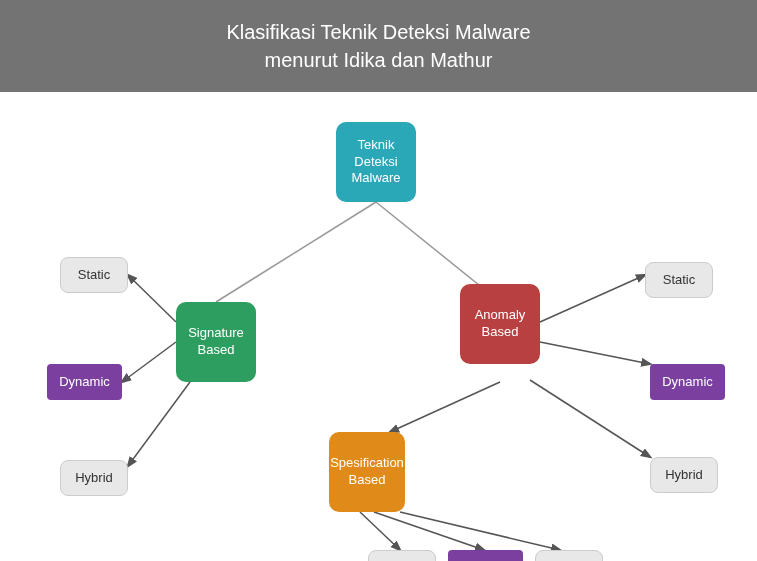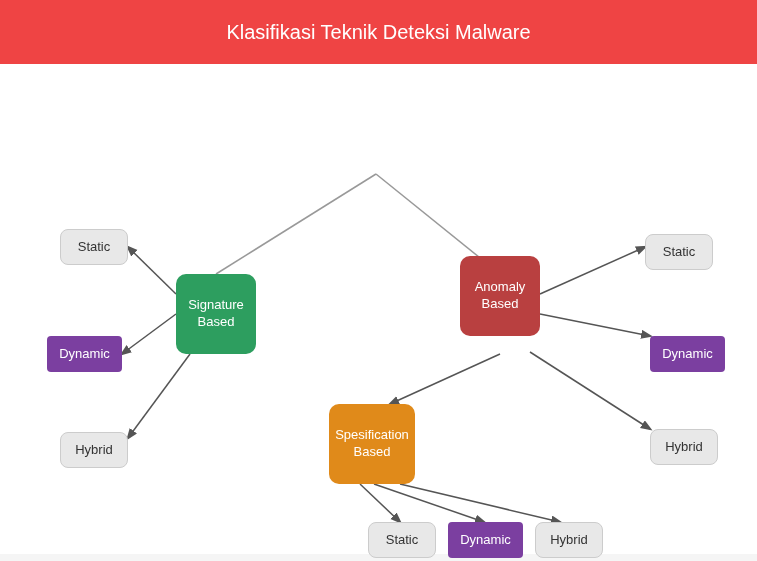--- a/index.html
+++ b/index.html
@@ -6,21 +6,21 @@
     body {
       width: 757px;
       height: 561px;
       background: #f5f5f5;
       font-family: 'Helvetica Neue', Arial, sans-serif;
       overflow: hidden;
       position: relative;
     }
 
     .header {
-      background: #ef4444;
+      background: #737373;
       color: white;
       text-align: center;
       padding: 18px 20px;
       font-size: 20px;
       line-height: 1.4;
       font-weight: normal;
     }
 
     .diagram-area {
       position: relative;
@@ -72,21 +72,21 @@
       background: #b94040;
       width: 80px;
       height: 80px;
       left: 460px;
       top: 192px;
       font-size: 13px;
     }
 
     .node-spesification {
       background: #e08a1a;
-      width: 86px;
+      width: 76px;
       height: 80px;
       left: 329px;
       top: 340px;
       font-size: 13px;
     }
 
     
     .node-gray {
       background: #e8e8e8;
       color: #333;
@@ -118,20 +118,21 @@
     
     .spe-static { left: 368px; top: 458px; }
     .spe-dynamic { left: 448px; top: 458px; }
     .spe-hybrid { left: 535px; top: 458px; }
   </style>
 </head>
 <body>
 
 <div class="header">
   <span>Klasifikasi Teknik Deteksi Malware</span><br>
+  <span>menurut Idika dan Mathur</span>
 </div>
 
 <div class="diagram-area">
 
   <svg class="connections">
 
     <line x1="376" y1="110" x2="216" y2="210" stroke="#999" stroke-width="1.5"></line>
 
     <line x1="376" y1="110" x2="500" y2="210" stroke="#999" stroke-width="1.5"></line>
 
@@ -155,20 +156,25 @@
 
     <line x1="400" y1="420" x2="560" y2="458" stroke="#555" stroke-width="1.5" marker-end="url(#arrow)"></line>
 
     <defs>
       <marker id="arrow" markerWidth="8" markerHeight="8" refX="6" refY="3" orient="auto">
         <path d="M0,0 L0,6 L8,3 z" fill="#555"></path>
       </marker>
     </defs>
   </svg>
 
+  <div class="node node-teknik">
+    <span style="white-space:pre-line;">Teknik
+Deteksi
+Malware</span>
+  </div>
 
   <div class="node node-signature">
     <span>Signature<br>Based</span>
   </div>
 
   <div class="node node-anomaly">
     <span>Anomaly<br>Based</span>
   </div>
 
   <div class="node node-spesification">

